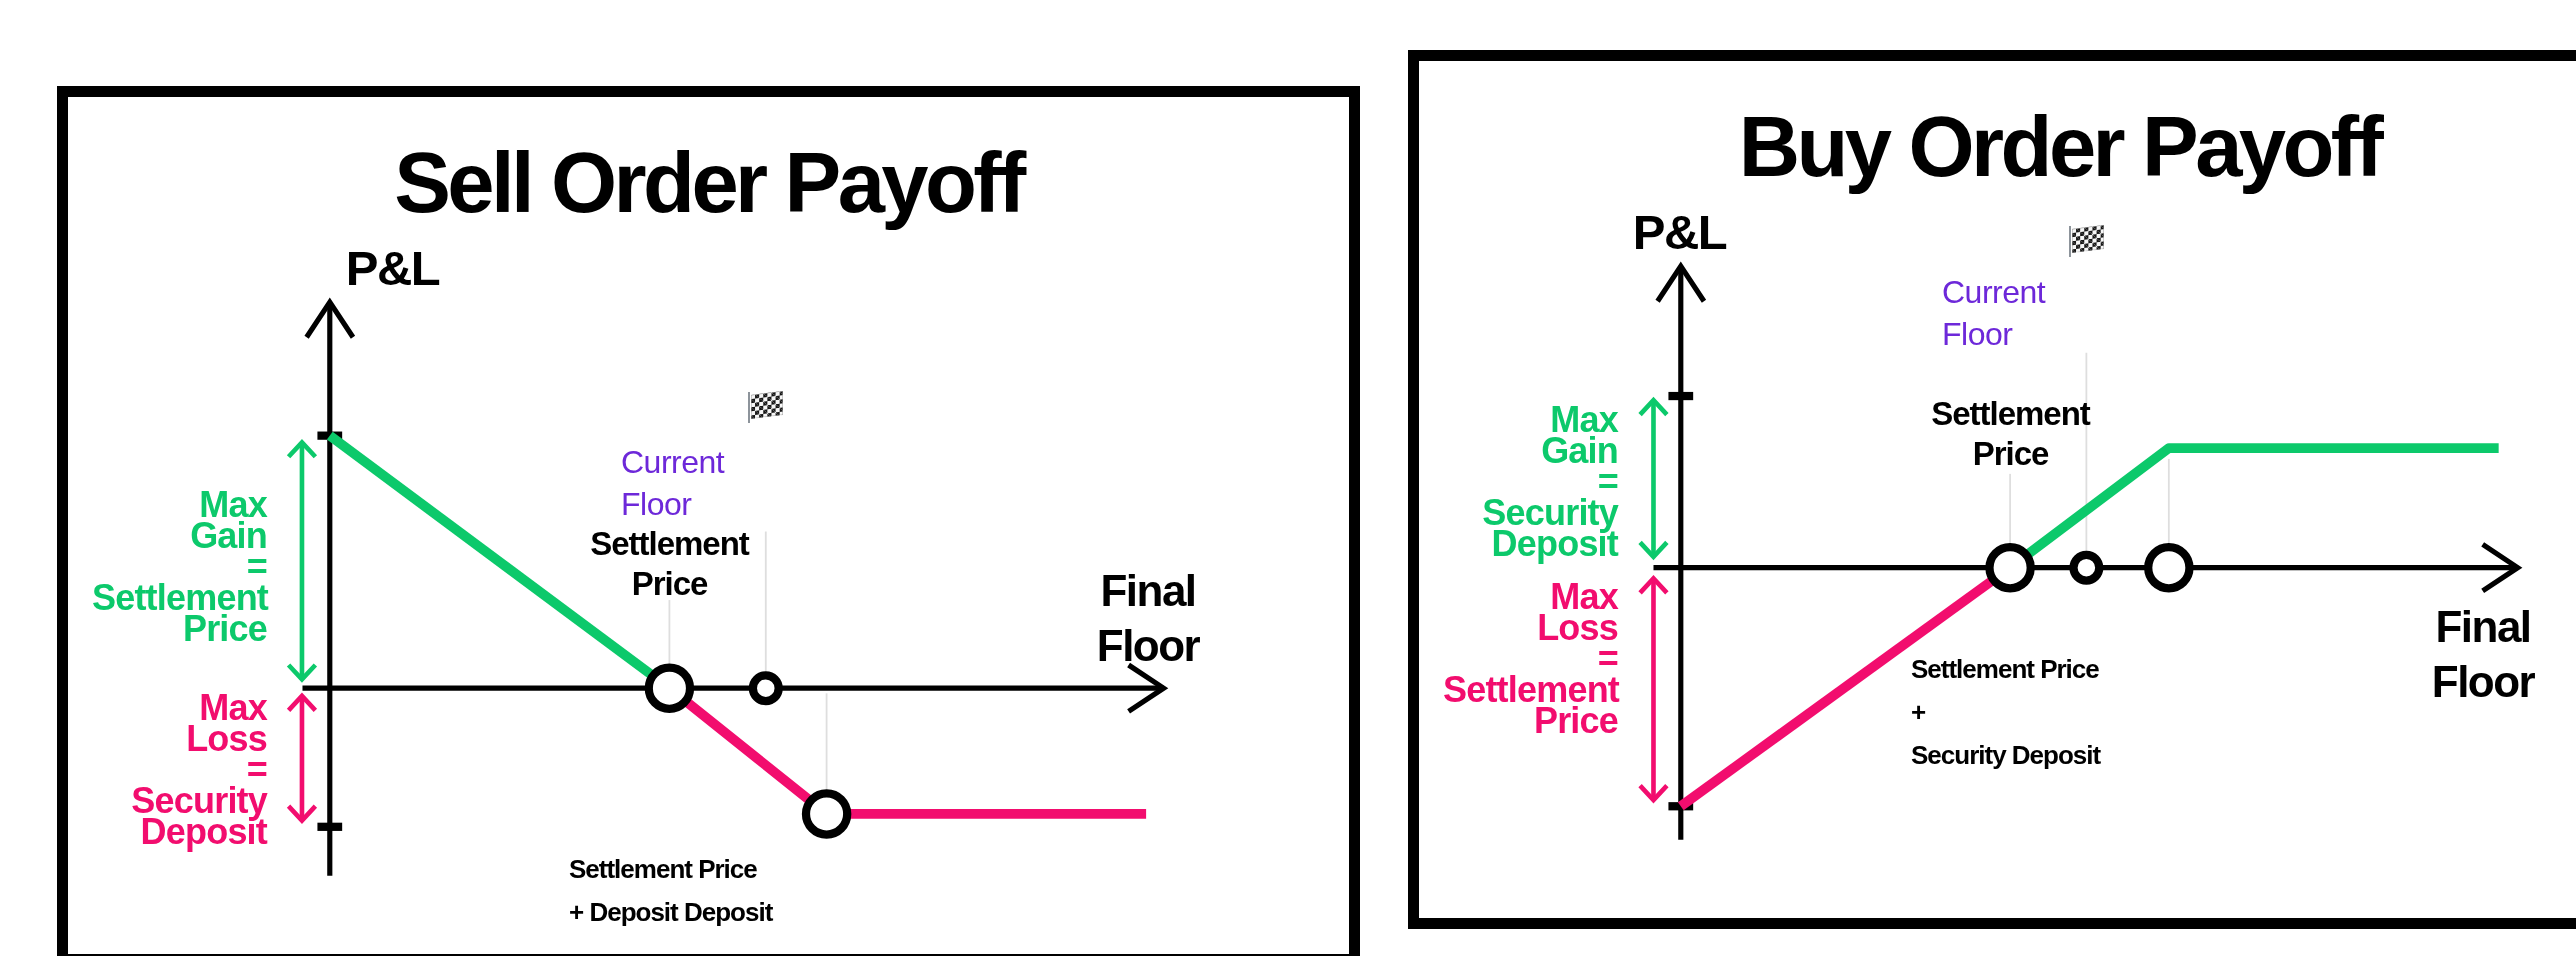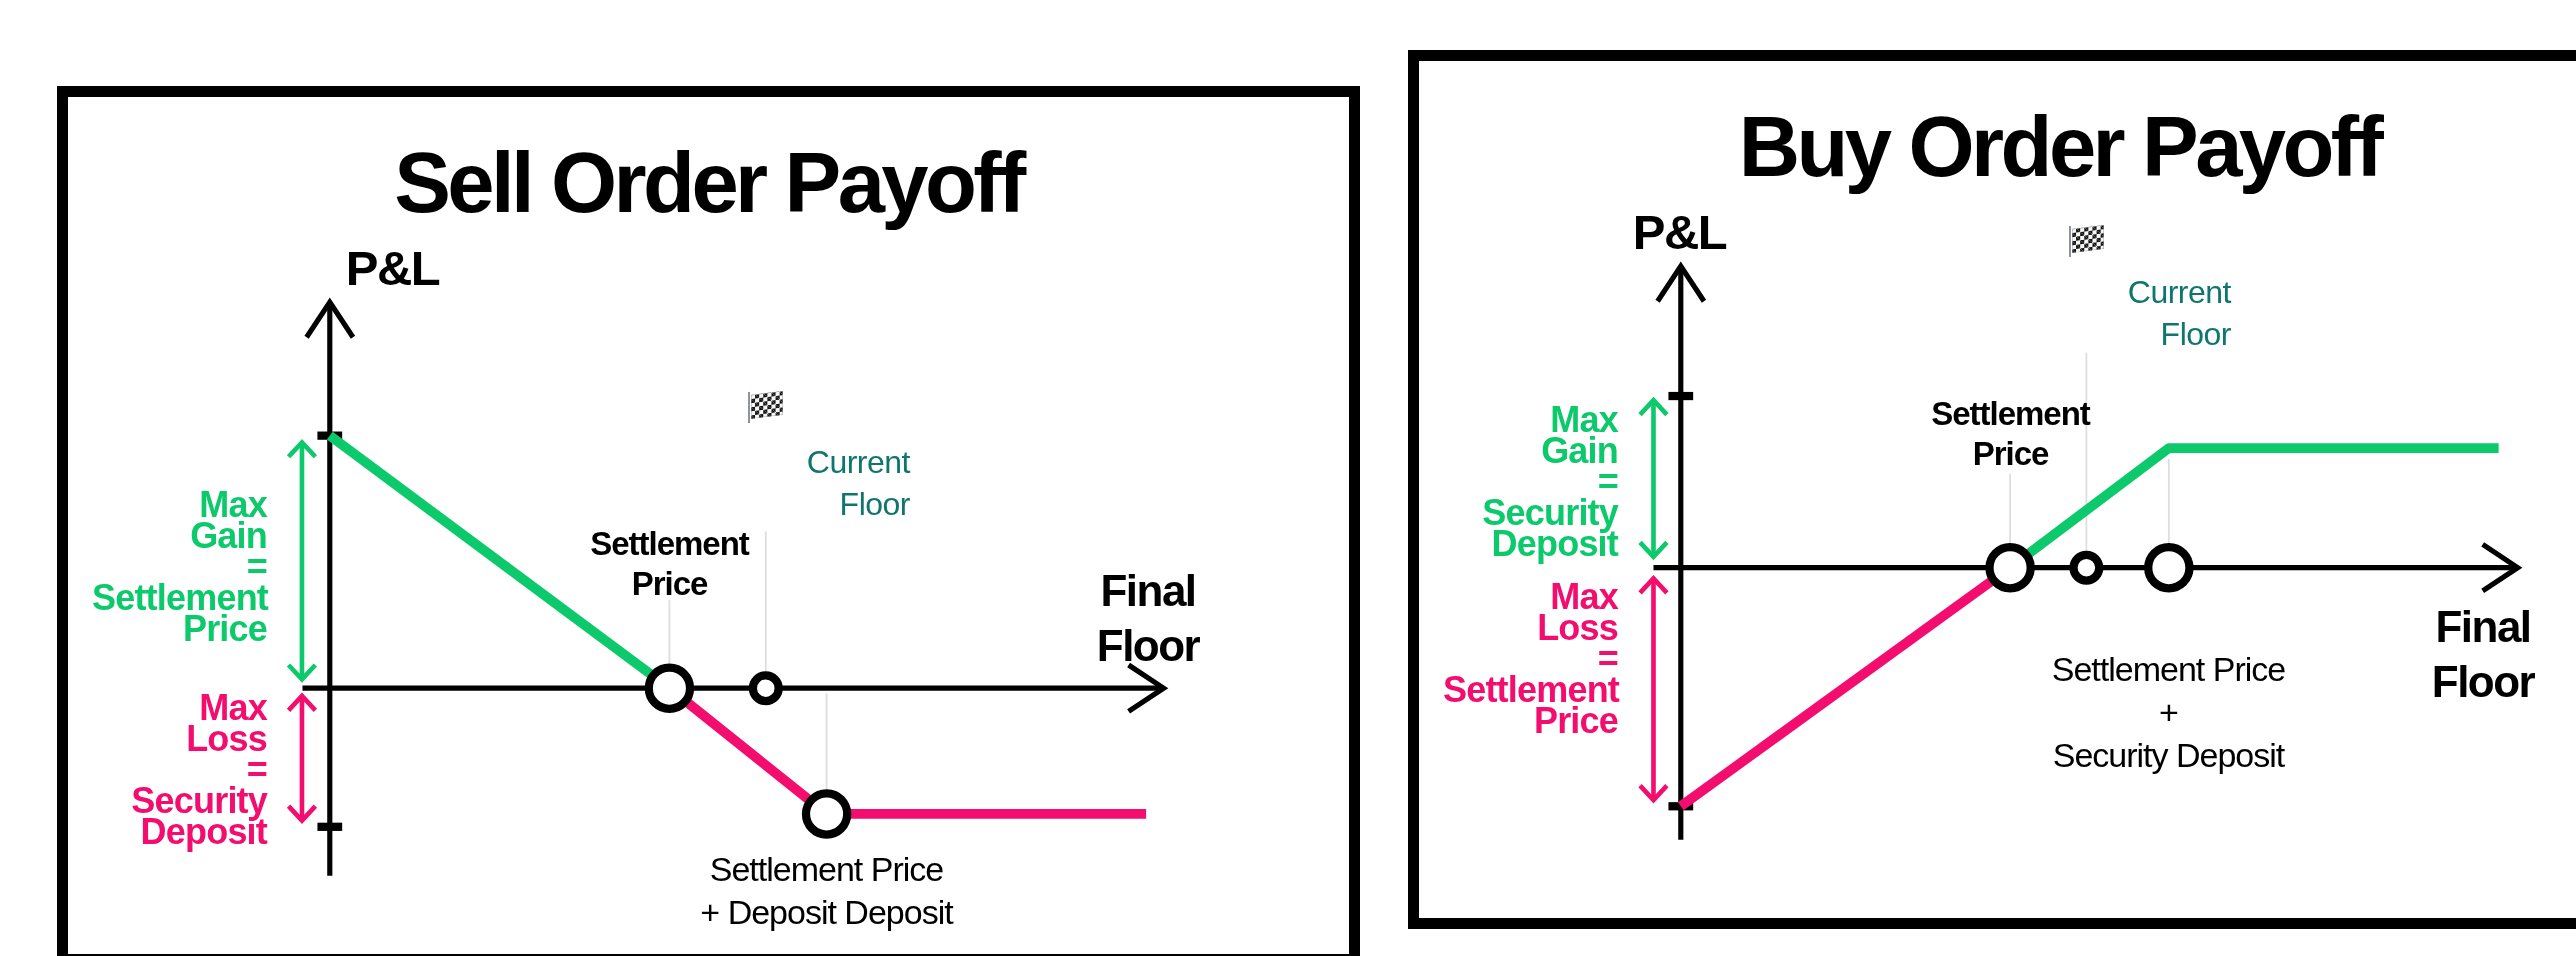--- a/index.html
+++ b/index.html
@@ -10,26 +10,26 @@
   .title{position:absolute;left:0;right:0;top:37px;text-align:center;
          font-size:85px;font-weight:bold;letter-spacing:-3.6px;white-space:nowrap;}
   .pnl{position:absolute;width:155px;text-align:center;top:143px;
        font-size:49px;font-weight:bold;letter-spacing:-1.5px;}
   .ann{position:absolute;width:175px;text-align:right;font-weight:bold;
        font-size:36px;line-height:31px;letter-spacing:-0.8px;white-space:nowrap;}
   .ann.gain{color:var(--gain);}
   .ann.loss{color:var(--loss);}
   .lbl-bold{position:absolute;text-align:center;font-weight:bold;
             font-size:33px;line-height:40px;letter-spacing:-1px;white-space:nowrap;}
-  .lbl-reg{position:absolute;text-align:right;font-weight:normal;color:#0f766e;
+  .lbl-reg{position:absolute;text-align:left;font-weight:normal;color:#6d28d9;
            font-size:32px;line-height:42px;letter-spacing:-0.5px;white-space:nowrap;}
   .lbl-final{position:absolute;text-align:center;font-weight:bold;
              font-size:44px;line-height:55px;letter-spacing:-1.5px;white-space:nowrap;}
-  .lbl-kink{position:absolute;text-align:center;font-weight:normal;
-            font-size:34px;line-height:43px;letter-spacing:-1px;white-space:nowrap;}
+  .lbl-kink{position:absolute;font-weight:bold;
+            font-size:26px;line-height:43px;letter-spacing:-1px;white-space:nowrap;}
   .flag{position:absolute;width:32px;height:24px;transform:skewY(-7deg);
         background-image:
           linear-gradient(45deg,#161616 25%,transparent 25%,transparent 75%,#161616 75%),
           linear-gradient(45deg,#161616 25%,#f7f7f7 25%,#f7f7f7 75%,#161616 75%);
         background-size:8.2px 8.2px;background-position:0 0,4.1px 4.1px;
         box-shadow:0 0 0 0.5px #9e9e9e inset;}
   .flagpole{position:absolute;width:2.1px;height:31px;background:#8d949b;}
   .axis{stroke:#000;stroke-width:10;fill:none;}
   .tick{fill:#000;}
   .conn{stroke:#dedede;stroke-width:3.5;fill:none;}

